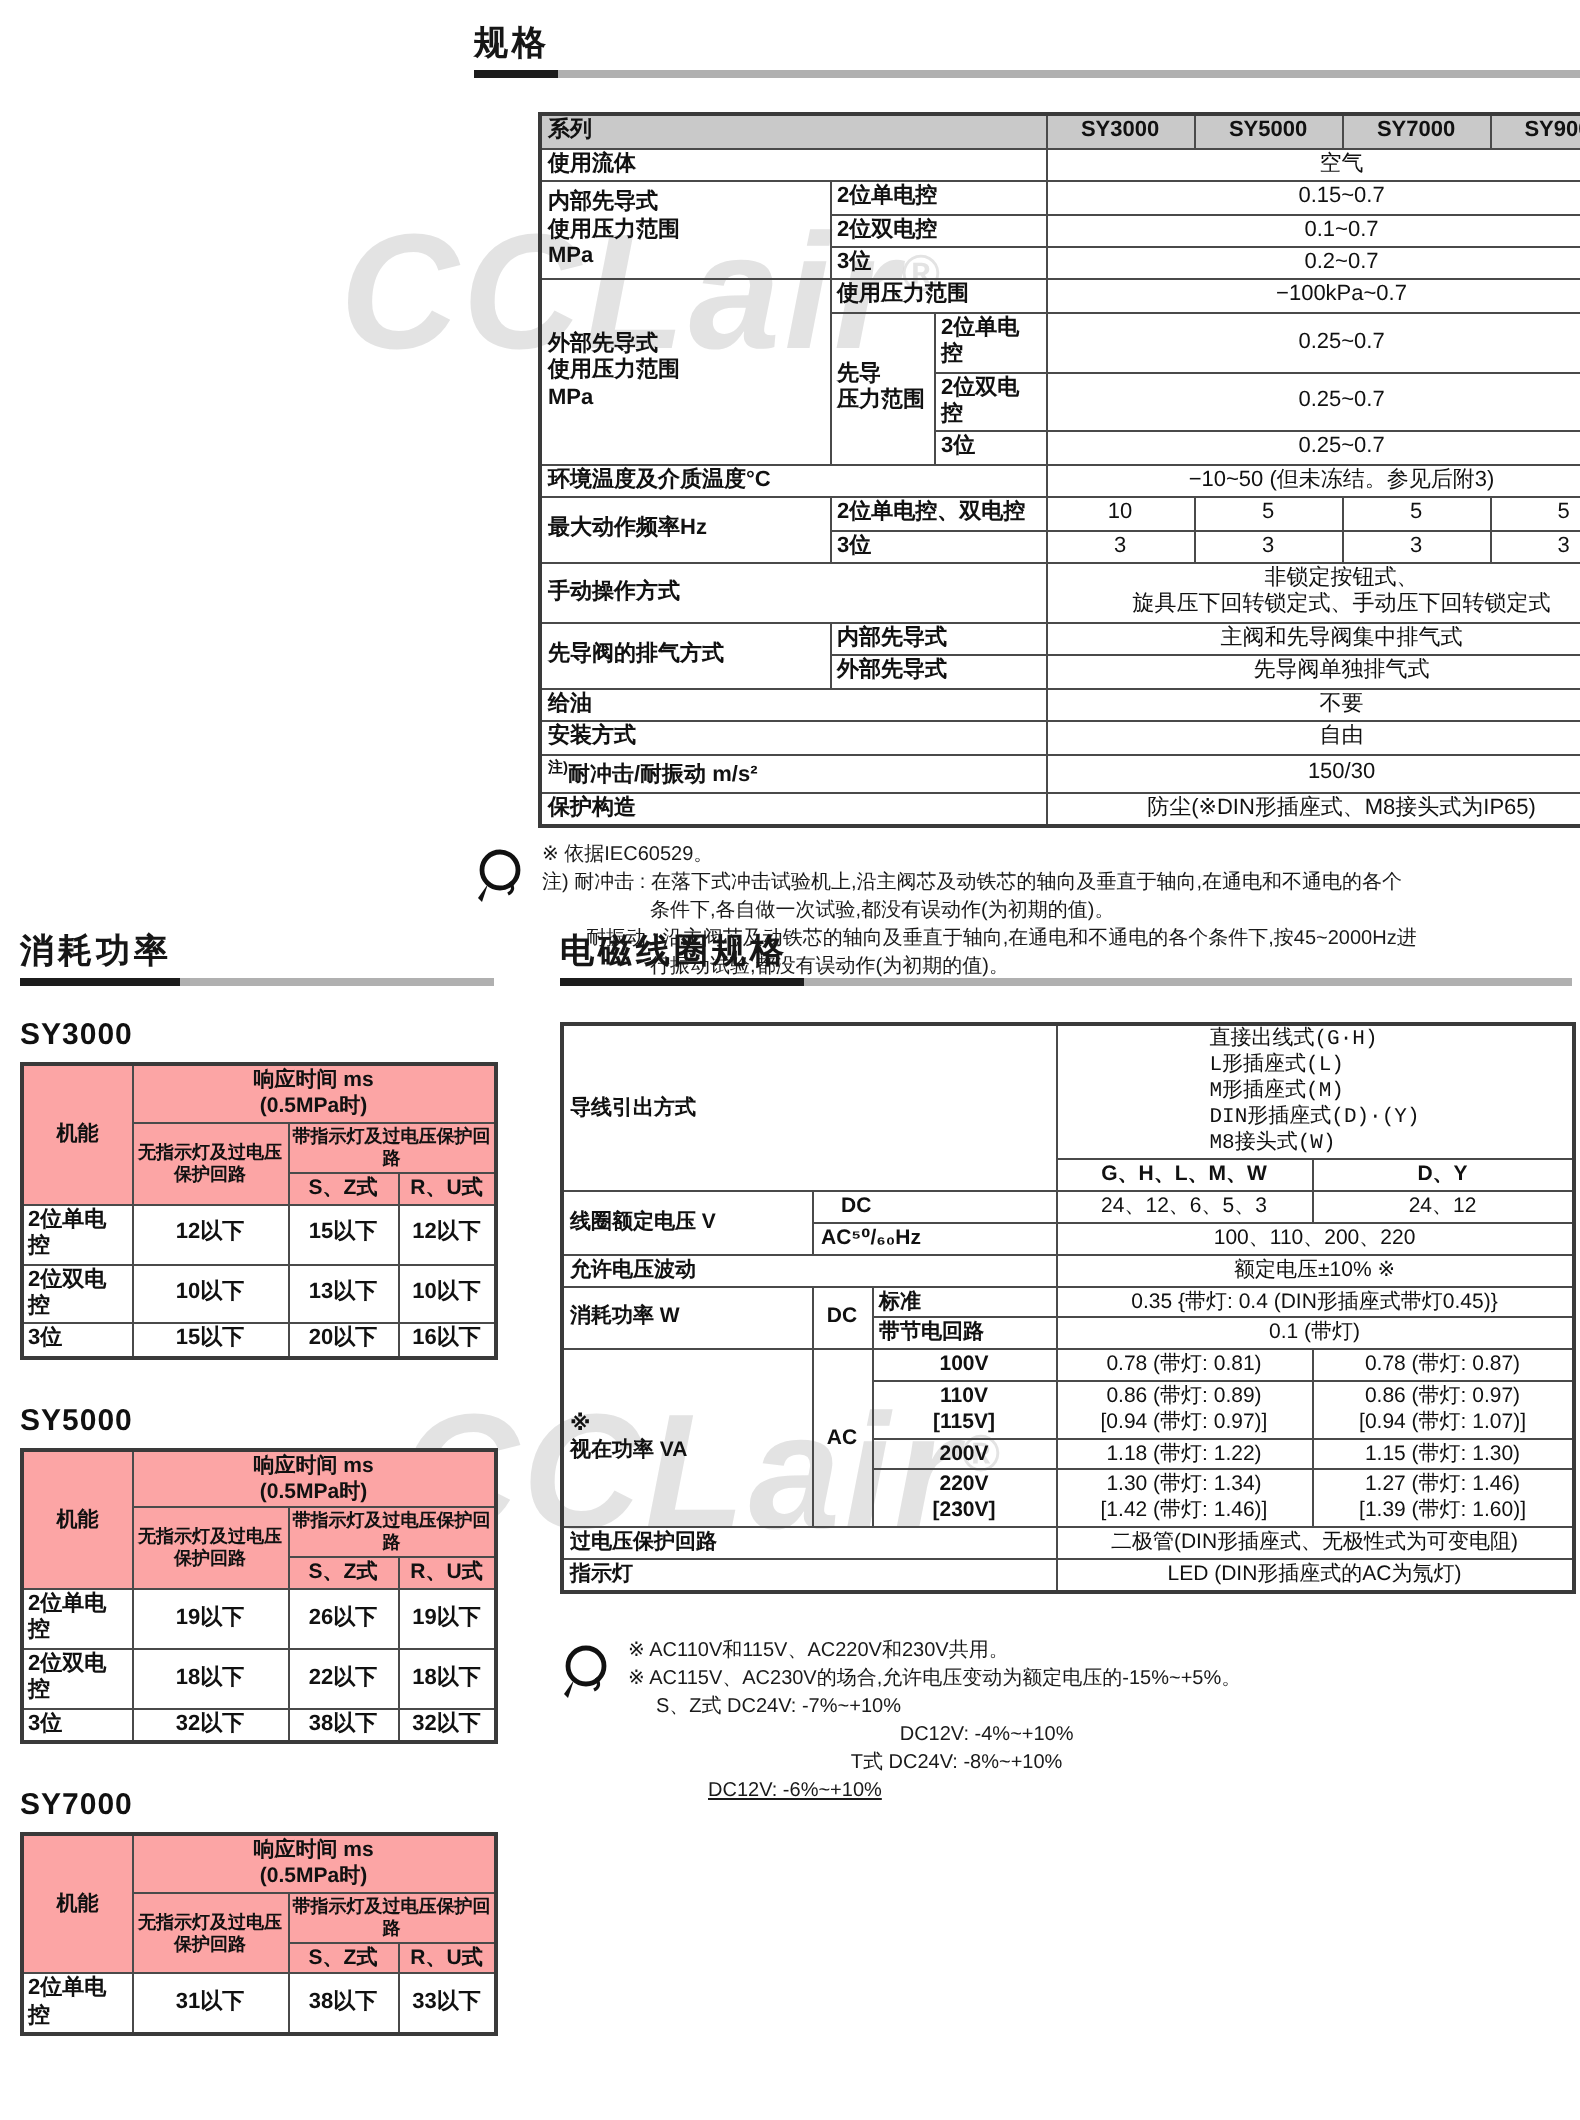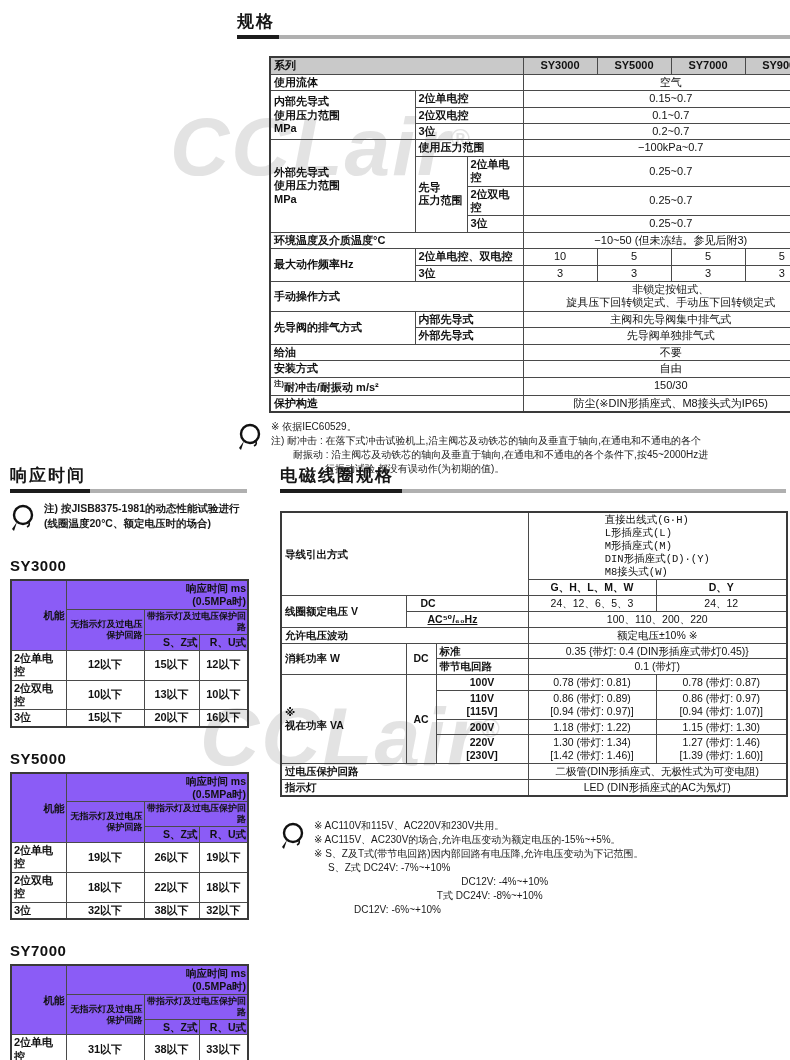--- a/index.html
+++ b/index.html
@@ -18,37 +18,37 @@
   th{font-weight:bold;}
   .gray{background:#c9c9c9;}
   .tl{text-align:left;}
   .b{font-weight:bold;}
   .pre{white-space:pre-line;}
   .outer{border:2px solid #3a3a3a;}
   
   .spec-table{width:549px;}
   
   .resp-table{width:237px;}
-  .resp-table th{background:#8b5cf6;font-size:10.5px;padding:1px 1px;text-align:right;}
+  .resp-table th{background:#fca5a5;font-size:10.5px;padding:1px 1px;}
   .resp-table th.sm{font-size:9px;font-weight:bold;}
   .resp-table td{font-size:11px;padding:1px 2px;}
   .model-h{font-size:15px;font-weight:bold;margin:14px 0 5px 0;letter-spacing:0.5px;}
   
   .coil-table{width:506px;}
   .coil-table td{font-size:10.5px;padding:1px 3px;}
   .coil-table .lead-list{display:inline-block;text-align:left;white-space:pre-line;font-family:Liberation Mono, monospace;}
   
   .noterow{display:flex;align-items:flex-start;}
   .mag{flex:0 0 34px;margin-top:2px;}
   .notetext{font-size:10px;line-height:1.4;color:#1a1a1a;}
   .nt-ind1{padding-left:54px;}
   .nt-ind3{padding-left:14px;}
   .nt-ind4{padding-left:52px;text-align:center;}
   .nt-ind5{padding-left:22px;text-align:center;}
-  .nt-ind6{padding-left:40px;}
+  .nt-ind6{padding-left:40px;text-decoration:underline;}
   sup{font-size:7.5px;}
   
   .wm{position:absolute;z-index:1;font-weight:bold;font-style:italic;
       color:rgba(145,145,145,0.26);letter-spacing:2px;white-space:nowrap;}
   .wm .reg{font-size:26px;vertical-align:super;font-style:normal;}
 </style>
 </head>
 <body>
 
 <div class="wm" style="left:170px;top:100px;font-size:82px;">
@@ -178,43 +178,33 @@
     <div class="mag">
       <svg width="30" height="34" viewBox="0 0 30 34">
           <circle cx="13" cy="12" r="9" fill="none" stroke="#111" stroke-width="2.4"></circle>
           <path d="M7 19 L2 26 L4 28 Z" fill="#111"></path>
           <path d="M18 18 Q21 22 17 24" fill="none" stroke="#111" stroke-width="1.6"></path>
         </svg>
     </div>
     <div class="notetext">
       <div>※ 依据IEC60529。</div>
       <div>注) 耐冲击 : 在落下式冲击试验机上,沿主阀芯及动铁芯的轴向及垂直于轴向,在通电和不通电的各个</div>
+      <div class="nt-ind1">条件下,各自做一次试验,都没有误动作(为初期的值)。</div>
       <div class="nt-ind5">耐振动 : 沿主阀芯及动铁芯的轴向及垂直于轴向,在通电和不通电的各个条件下,按45~2000Hz进</div>
       <div class="nt-ind1">行振动试验,都没有误动作(为初期的值)。</div>
     </div>
   </div>
 </div>
 
 <div class="sec" style="left:10px;top:466px;width:237px;">
-  <div class="h2">响应时间</div>
+  <div class="h2">消耗功率</div>
   <div class="rule">
       <i style="width:80px;"></i>
     </div>
 
-  <div class="noterow" style="margin-top:8px;">
-    <div class="mag">
-      <svg width="30" height="34" viewBox="0 0 30 34">
-          <circle cx="13" cy="12" r="9" fill="none" stroke="#111" stroke-width="2.4"></circle>
-          <path d="M7 19 L2 26 L4 28 Z" fill="#111"></path>
-          <path d="M18 18 Q21 22 17 24" fill="none" stroke="#111" stroke-width="1.6"></path>
-        </svg>
-    </div>
-    <div class="notetext pre nt" style="font-size:10.5px;font-weight:bold;">注) 按JISB8375-1981的动态性能试验进行
-(线圈温度20°C、额定电压时的场合)</div>
-  </div>
 
   <div class="model-h" style="margin-top:16px;">SY3000</div>
   <table class="resp-table outer">
     <colgroup>
         <col style="width:55px">
         <col style="width:78px">
         <col style="width:55px">
         <col style="width:49px">
       </colgroup>
     <tbody>
@@ -359,21 +349,21 @@
       <td class="b">G、H、L、M、W</td>
       <td class="b">D、Y</td>
     </tr>
     <tr>
       <td class="tl b" rowspan="2">线圈额定电压 V</td>
       <td class="tl b" colspan="2" style="padding-left:14px;">DC</td>
       <td>24、12、6、5、3</td>
       <td>24、12</td>
     </tr>
     <tr>
-      <td class="tl b" colspan="2" style="padding-left:21px;text-decoration:underline;">AC⁵⁰/₆₀Hz</td>
+      <td class="tl b" colspan="2" style="padding-left:4px;">AC⁵⁰/₆₀Hz</td>
       <td colspan="2">100、110、200、220</td>
     </tr>
     <tr>
       <td class="tl b" colspan="3">允许电压波动</td>
       <td colspan="2">额定电压±10% ※</td>
     </tr>
     <tr>
       <td class="tl b" rowspan="2">消耗功率 W</td>
       <td class="b" rowspan="2">DC</td>
       <td class="tl b">标准</td>
@@ -427,20 +417,19 @@
     <div class="mag">
       <svg width="30" height="34" viewBox="0 0 30 34">
           <circle cx="13" cy="12" r="9" fill="none" stroke="#111" stroke-width="2.4"></circle>
           <path d="M7 19 L2 26 L4 28 Z" fill="#111"></path>
           <path d="M18 18 Q21 22 17 24" fill="none" stroke="#111" stroke-width="1.6"></path>
         </svg>
     </div>
     <div class="notetext">
       <div>※ AC110V和115V、AC220V和230V共用。</div>
       <div>※ AC115V、AC230V的场合,允许电压变动为额定电压的-15%~+5%。</div>
-      <div>※ S、Z及T式(带节电回路)因内部回路有电压降,允许电压变动为下记范围。</div>
       <div class="nt-ind3">S、Z式 DC24V: -7%~+10%</div>
       <div class="nt-ind4">DC12V: -4%~+10%</div>
       <div class="nt-ind5">T式 DC24V: -8%~+10%</div>
       <div class="nt-ind6">DC12V: -6%~+10%</div>
     </div>
   </div>
 </div>
 
 </body></html>

